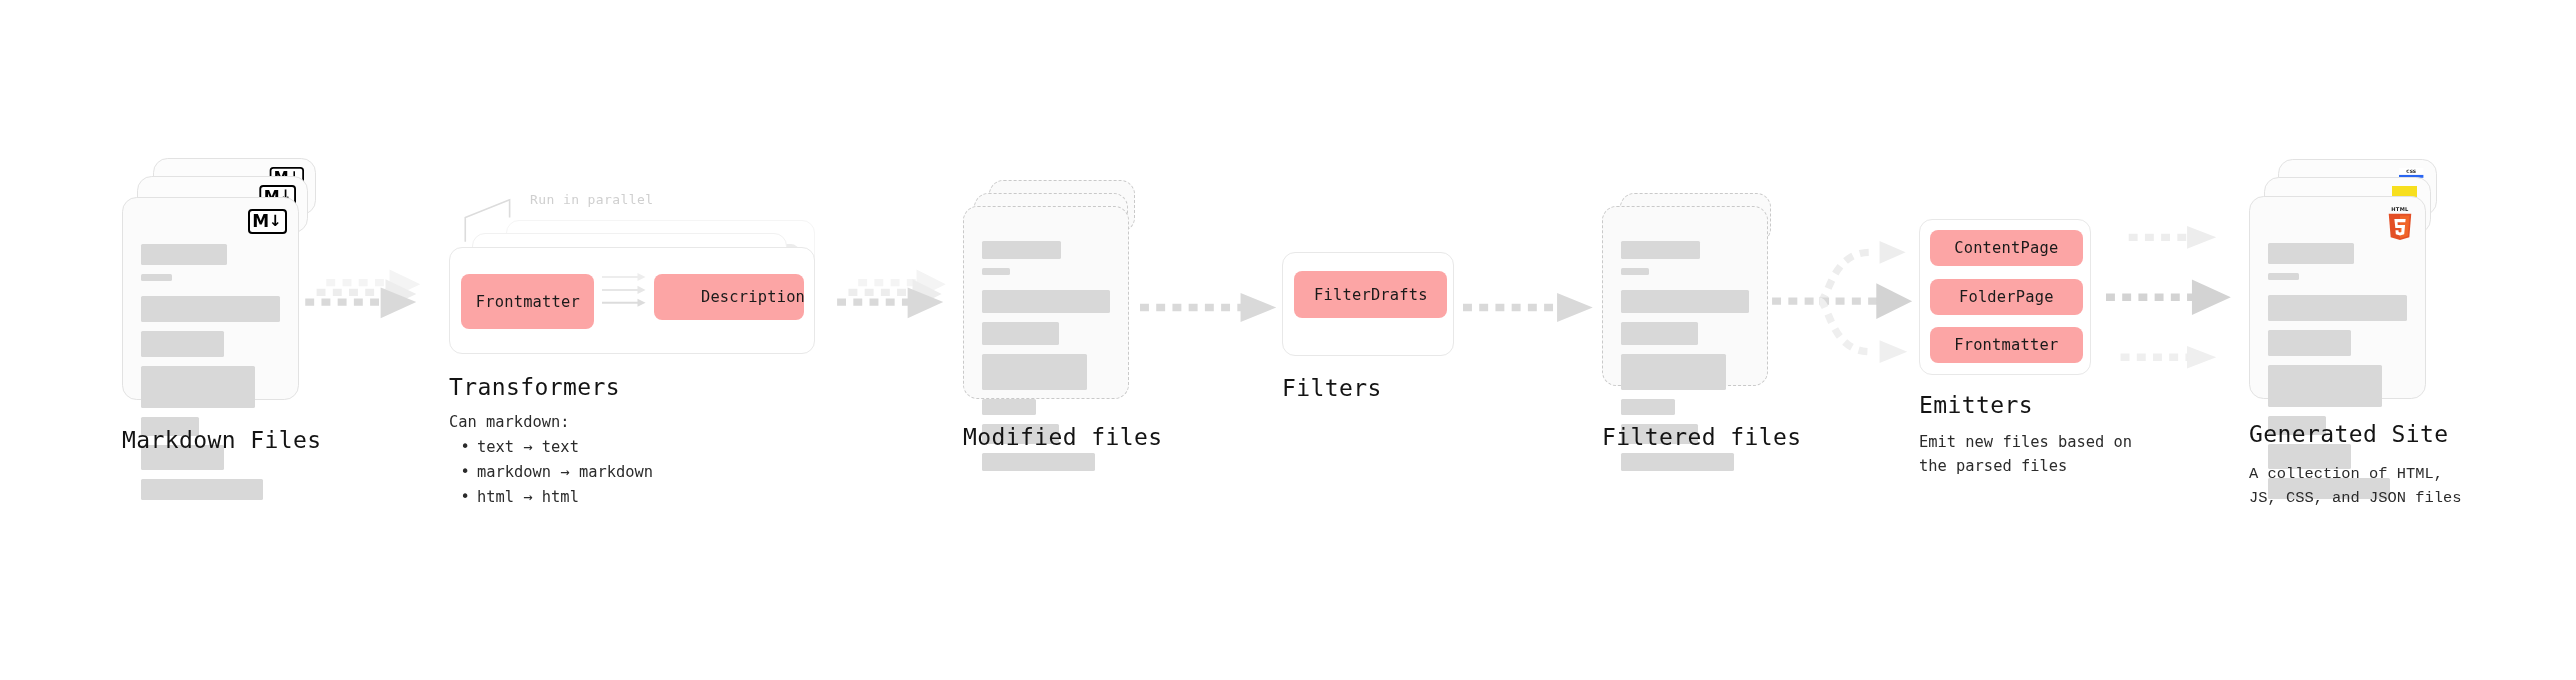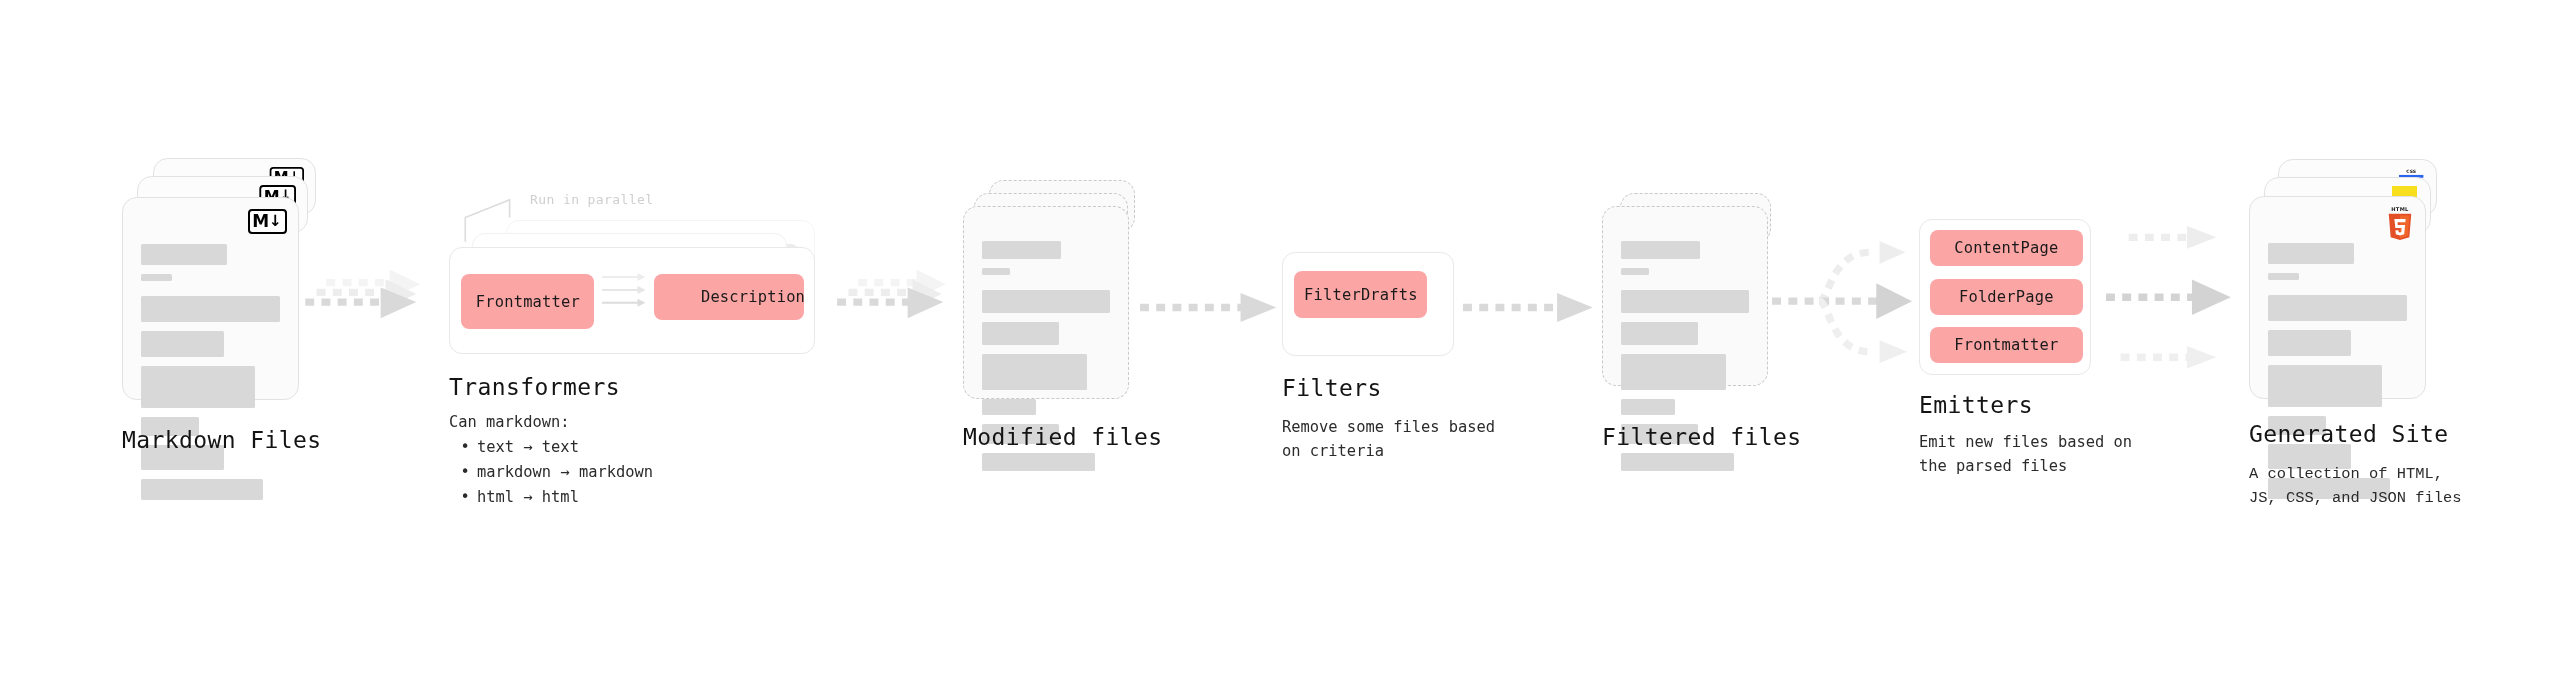--- a/index.html
+++ b/index.html
@@ -283,27 +283,25 @@
 
   <div class="stage" style="left:1140px; top:283px;">
     <svg width="146" height="49" viewBox="0 0 180 60">
       <path d="M0 30 H128" stroke="#d9d9d9" stroke-width="9" stroke-dasharray="11 9" fill="none"></path>
       <path d="M124 12 L168 30 L124 48 Z" fill="#d9d9d9"></path>
     </svg>
   </div>
 
   <div class="stage" style="left:1282px; top:252px;">
     <div class="groupbox" style="left:0px; top:0px; width:172px; height:104px;">
-      <div class="chip" style="left:11.4px; top:18px; width:133px; height:47px;">FilterDrafts</div>
+      <div class="chip" style="left:11.4px; top:18px; width:153px; height:47px;">FilterDrafts</div>
     </div>
   </div>
 
   <div class="title" style="left:1282px; top:375px;">Filters</div>
-  <div class="desc" style="left:1282px; top:416px;">Remove some files based
-on criteria</div>
 
   <div class="stage" style="left:1463px; top:283px;">
     <svg width="146" height="49" viewBox="0 0 180 60">
       <path d="M0 30 H120" stroke="#d9d9d9" stroke-width="9" stroke-dasharray="11 9" fill="none"></path>
       <path d="M116 12 L160 30 L116 48 Z" fill="#d9d9d9"></path>
     </svg>
   </div>
 
   <div class="stage" style="left:1602px; top:193px;">
     <div class="stack" style="width:187px; height:211px;">

